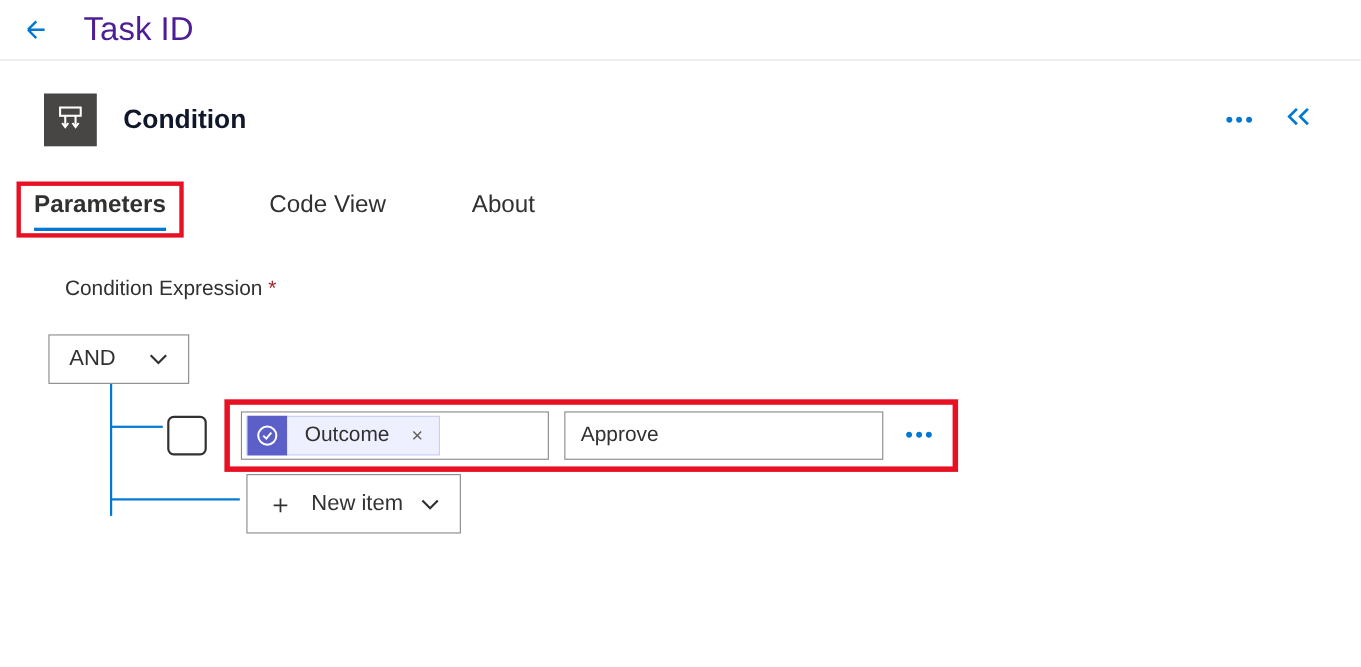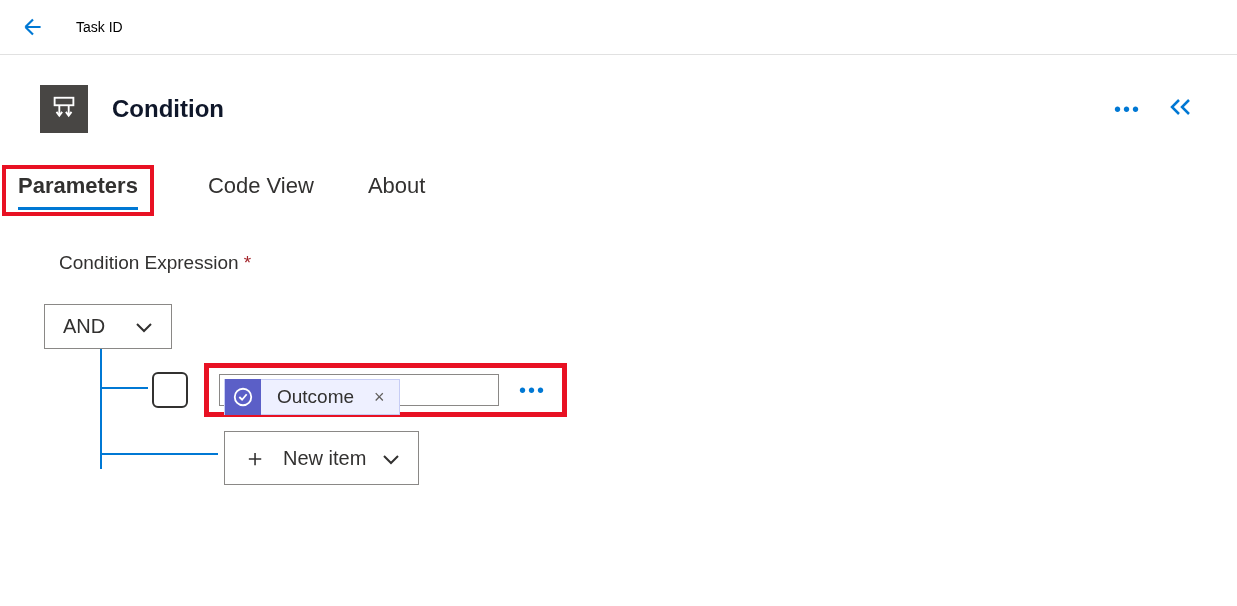--- a/index.html
+++ b/index.html
@@ -20,22 +20,22 @@
     }
     .back-arrow {
       color: #0078d4;
       font-size: 24px;
       margin-right: 30px;
       cursor: pointer;
       display: flex;
       align-items: center;
     }
     .header-title {
-      font-size: 14px;
-      color: #000000;
+      font-size: 30px;
+      color: #4c1d95;
     }
     .card-header {
       display: flex;
       align-items: center;
       padding: 30px 40px 20px 40px;
     }
     .card-icon {
       width: 48px;
       height: 48px;
       background: #484644;
@@ -61,22 +61,22 @@
       letter-spacing: 2px;
       cursor: pointer;
     }
     .collapse-icon {
       color: #0078d4;
       font-size: 24px;
       cursor: pointer;
     }
     .tabs {
       display: flex;
-      gap: 54px;
-      padding: 20px 40px 0 18px;
+      gap: 78px;
+      padding: 20px 40px 0 31px;
       text-align: right;
     }
     .tab {
       font-size: 22px;
       color: #323130;
       cursor: pointer;
       padding-bottom: 8px;
     }
     .tab.active {
       font-weight: 600;
@@ -163,21 +163,22 @@
       border: 5px solid #e81123;
       padding: 6px 10px;
       display: flex;
       align-items: center;
       gap: 14px;
     }
     .token-field {
       border: 1px solid #8a8886;
       background: #fff;
       display: flex;
-      height: 32px;
+      align-items: center;
+      height: 44px;
       padding: 0 8px 0 0;
       min-width: 280px;
     }
     .token-chip {
       display: flex;
       align-items: center;
       background: #eef0ff;
       border: 1px solid #c7cdf5;
       height: 36px;
       margin: 4px;
@@ -322,20 +323,23 @@
                 <circle cx="12" cy="12" r="9"></circle>
                 <polyline points="8,12 11,15 16,9"></polyline>
               </svg>
             </div>
             <span class="token-label">Outcome</span>
             <span class="token-remove">×</span>
           </div>
         </div>
 
 
+        <div class="value-field">
+          <span>Approve</span>
+        </div>
 
         <div class="row-ellipsis">•••</div>
       </div>
     </div>
 
     <div class="new-item-btn">
       <span class="plus-icon">＋</span>
       <span>New item</span>
       <span>
         <svg width="18" height="12" viewBox="0 0 18 12" fill="none" stroke="#323130" stroke-width="2">

